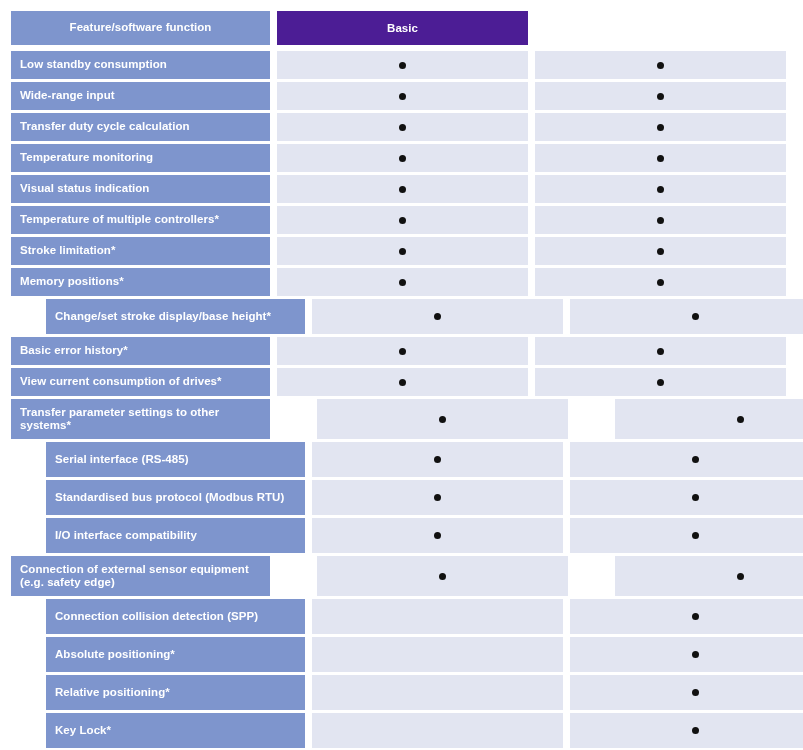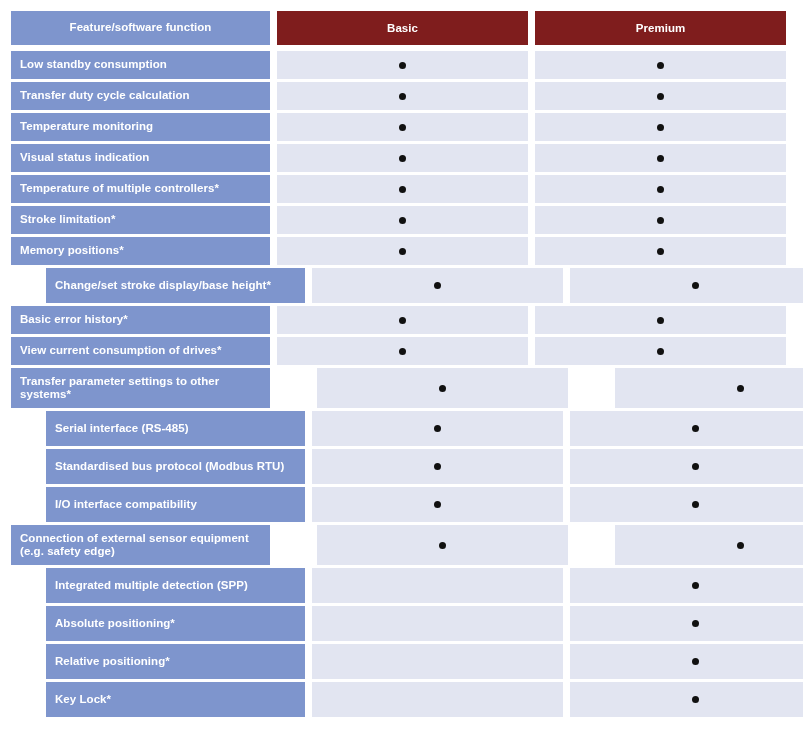--- a/index.html
+++ b/index.html
@@ -65,21 +65,21 @@
     box-sizing: border-box;
     background: #e2e5f1;
     display: flex;
     align-items: center;
     justify-content: center;
     font-size: 11.5px;
     color: #111111;
   }
 
   .header-row .cell-value {
-    background: #7f1d1d;
+    background: #4c1d95;
     color: #ffffff;
     font-weight: bold;
     letter-spacing: 0.05px;
     text-align: right;
   }
 
   
   .row { min-height: 28px; }
   .header-row { min-height: 34px; }
   .row-tall { min-height: 35px; padding-left: 35px; }
@@ -96,26 +96,34 @@
 </style>
 </head>
 <body>
 
 <div id="feature-table">
   <div class="table-grid">
 
     <div class="row header-row">
       <div class="cell-label">Feature/software function</div>
       <div class="cell-value">Basic</div>
-      <div class="cell-value">Premium</div>
     </div>
 
     <div id="rows-container" style="display: flex; flex-direction: column; gap: 3px; margin-top: 3px;">
         <div class="row ">
           <div class="cell-label">Low standby consumption</div>
+          <div class="cell-value">
+            <span class="dot"></span>
+          </div>
+          <div class="cell-value">
+            <span class="dot"></span>
+          </div>
+        </div>
+        <div class="row ">
+          <div class="cell-label">Wide-range input</div>
           <div class="cell-value">
             <span class="dot"></span>
           </div>
           <div class="cell-value">
             <span class="dot"></span>
           </div>
         </div>
         <div class="row ">
           <div class="cell-label">Transfer duty cycle calculation</div>
           <div class="cell-value">
@@ -236,21 +244,21 @@
         <div class="row row-xtall">
           <div class="cell-label">Connection of external sensor equipment (e.g. safety edge)</div>
           <div class="cell-value">
             <span class="dot"></span>
           </div>
           <div class="cell-value">
             <span class="dot"></span>
           </div>
         </div>
         <div class="row row-tall">
-          <div class="cell-label">Integrated multiple detection (SPP)</div>
+          <div class="cell-label">Connection collision detection (SPP)</div>
           <div class="cell-value">
             <span class="dot empty"></span>
           </div>
           <div class="cell-value">
             <span class="dot"></span>
           </div>
         </div>
         <div class="row row-tall">
           <div class="cell-label">Absolute positioning*</div>
           <div class="cell-value">

